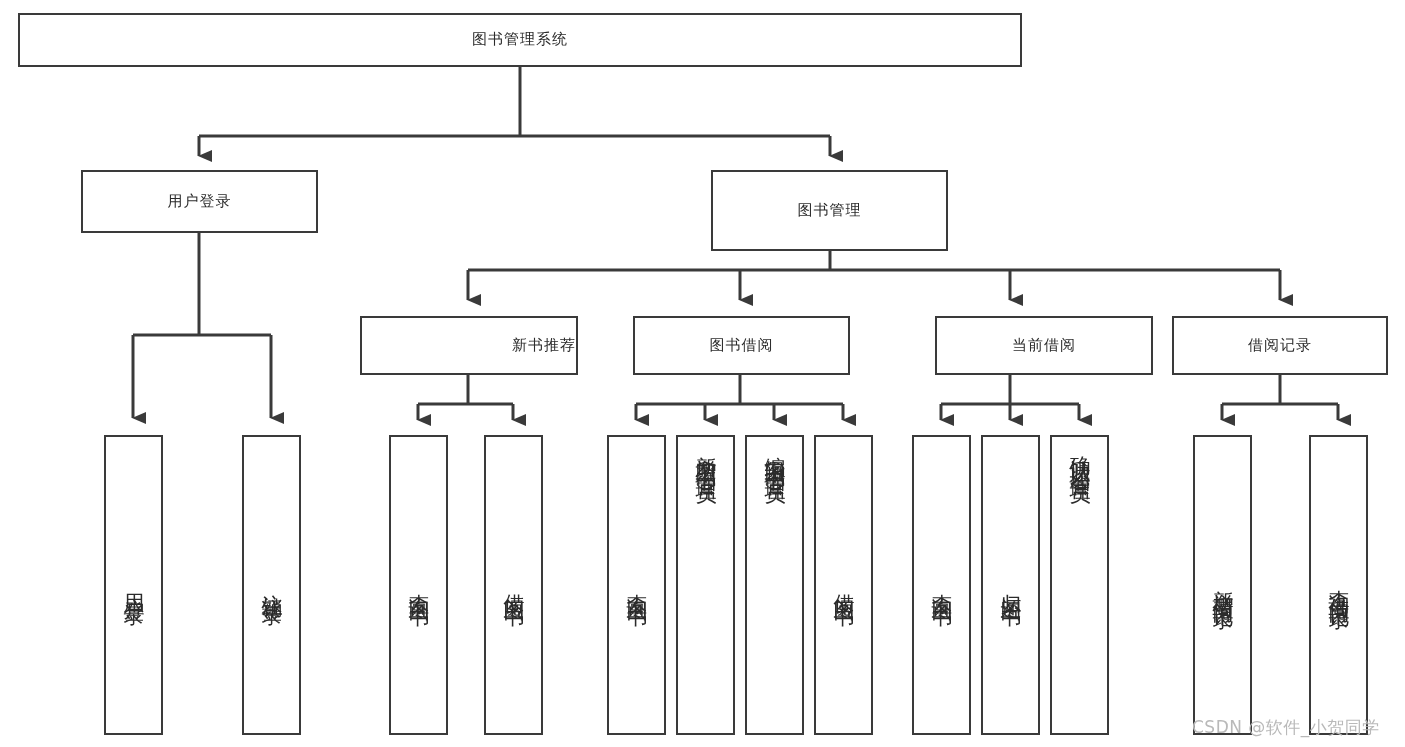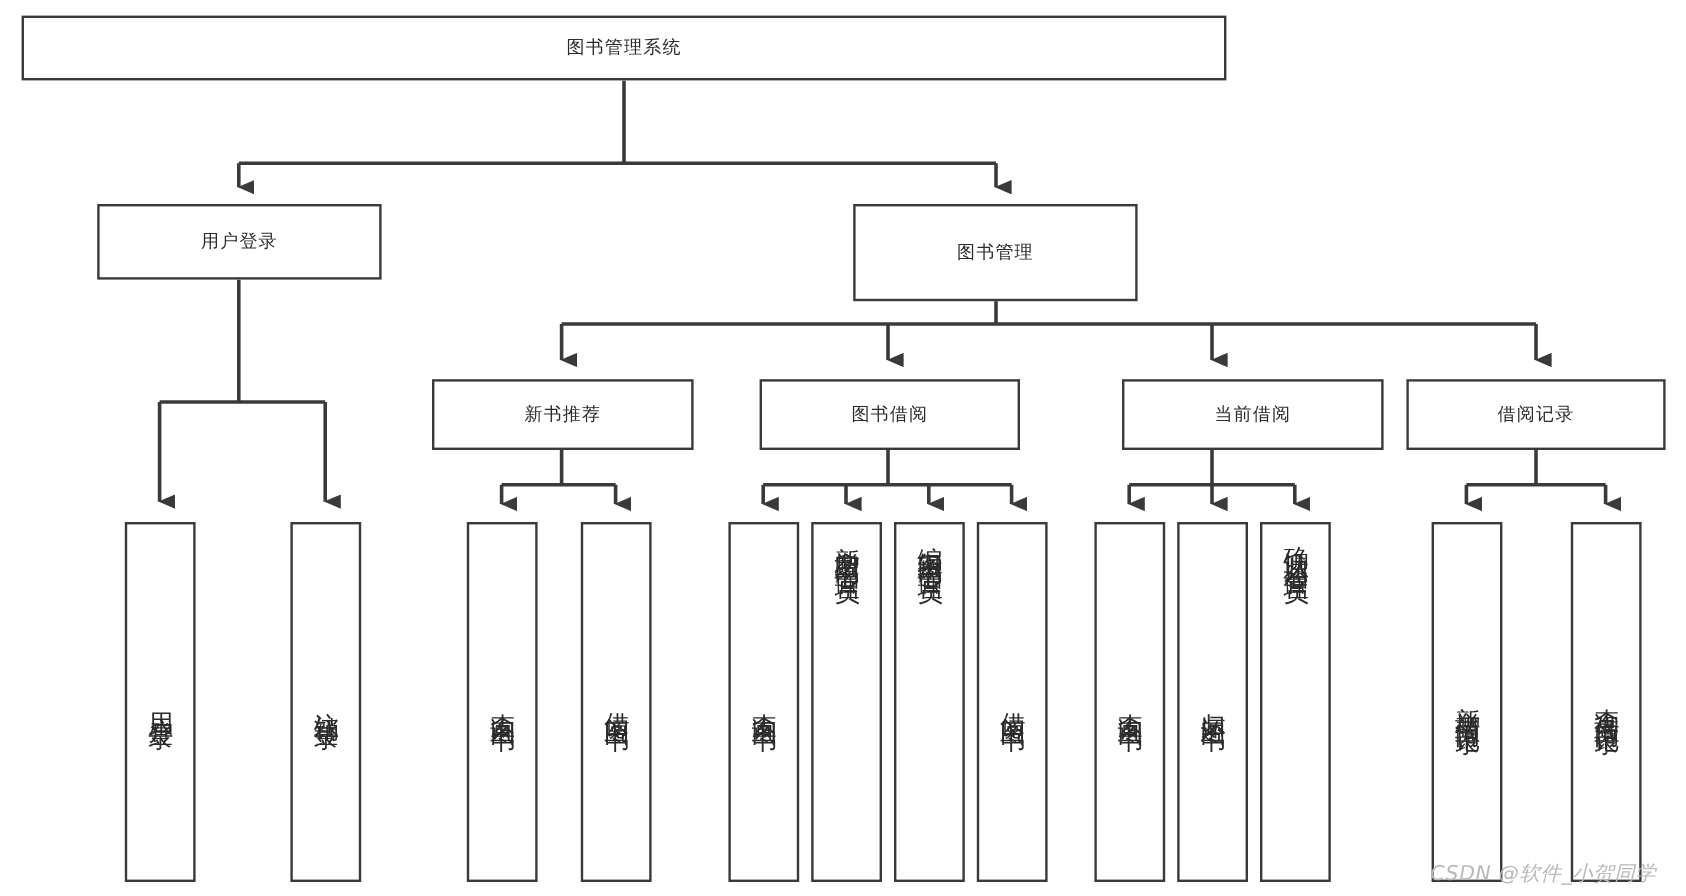--- a/index.html
+++ b/index.html
@@ -127,21 +127,21 @@
   </div>
 
   <div class="node" style="left:81px; top:170px; width:237px; height:63px;">
     <span class="node-label">用户登录</span>
   </div>
 
   <div class="node" style="left:711px; top:170px; width:237px; height:81px;">
     <span class="node-label">图书管理</span>
   </div>
 
-  <div class="node" style="left:360px; top:316px; width:218px; height:59px;">
+  <div class="node" style="left:360px; top:316px; width:218px; height:59px;justify-content:flex-end;">
     <span class="node-label">新书推荐</span>
   </div>
 
   <div class="node" style="left:633px; top:316px; width:217px; height:59px;">
     <span class="node-label">图书借阅</span>
   </div>
 
   <div class="node" style="left:935px; top:316px; width:218px; height:59px;">
     <span class="node-label">当前借阅</span>
   </div>
@@ -195,15 +195,15 @@
   </div>
 
   <div class="node leaf mid" style="left:1193px; top:435px; width:59px; height:300px;">
     <span class="node-label">新增借阅记录</span>
   </div>
 
   <div class="node leaf mid" style="left:1309px; top:435px; width:59px; height:300px;">
     <span class="node-label">查询借阅记录</span>
   </div>
 
-  <div class="watermark" style="left:1192px; top:716px;font-style:italic;">CSDN @软件_小贺同学</div>
+  <div class="watermark" style="left:1192px; top:716px;">CSDN @软件_小贺同学</div>
 
 </div>
 
 </body></html>

